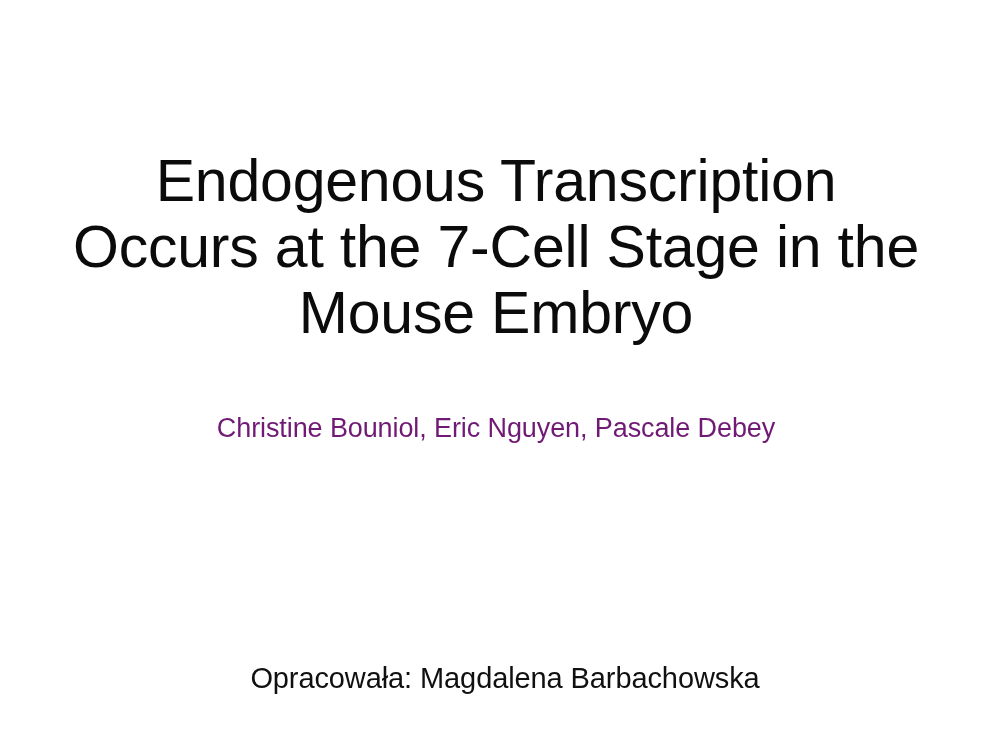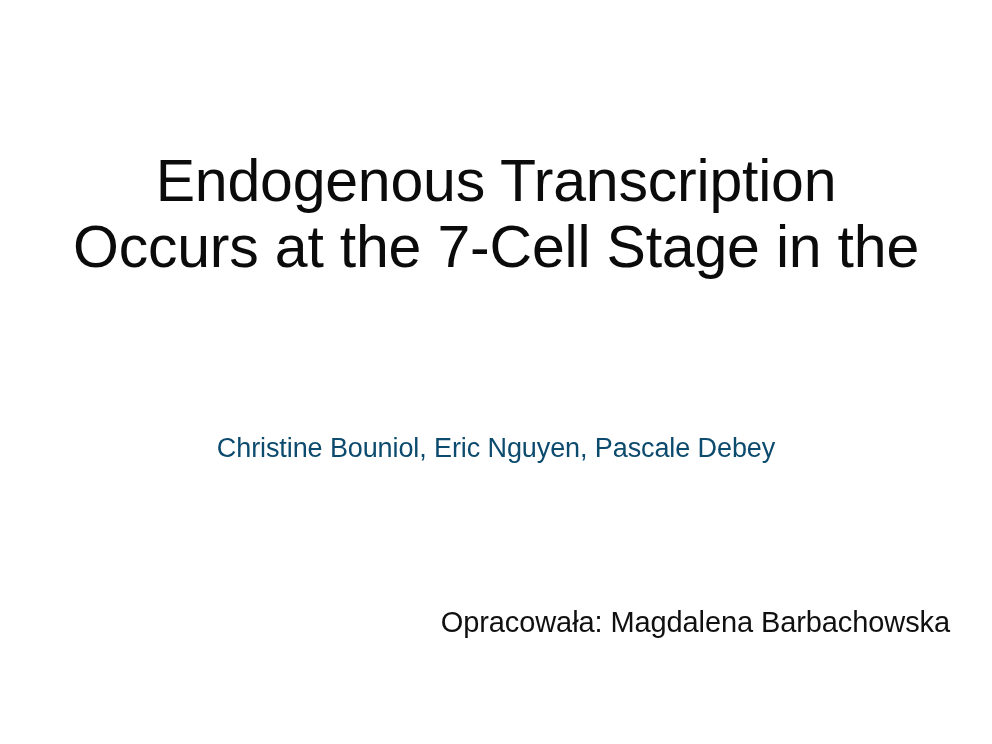--- a/index.html
+++ b/index.html
@@ -46,50 +46,50 @@
     width: 872px;
     text-align: center;
   }
   .subtitle-line {
     display: block;
     font-size: 27px;
     line-height: 44px;
     font-weight: 400;
     letter-spacing: -0.1px;
     white-space: nowrap;
-    color: #0c4a6e;
-    margin-top: 20px;
+    color: #701a75;
   }
 
   
   .attribution-block {
     position: absolute;
     left: 60px;
-    top: 604px;
+    top: 660px;
     width: 890px;
-    text-align: right;
+    text-align: center;
   }
   .attribution-line {
     display: inline-block;
     font-size: 29px;
     line-height: 36px;
     font-weight: 400;
     letter-spacing: -0.1px;
     white-space: nowrap;
     color: #101010;
   }
 </style>
 </head>
 <body>
 
 <div class="slide">
 
   <div class="title-block">
     <span class="title-line">Endogenous Transcription</span>
     <span class="title-line">Occurs at the 7-Cell Stage in the</span>
+    <span class="title-line">Mouse Embryo</span>
   </div>
 
   <div class="subtitle-block">
     <span class="subtitle-line">Christine Bouniol, Eric Nguyen, Pascale Debey</span>
   </div>
 
   <div class="attribution-block">
     <span class="attribution-line">Opracowała: Magdalena Barbachowska</span>
   </div>
 

